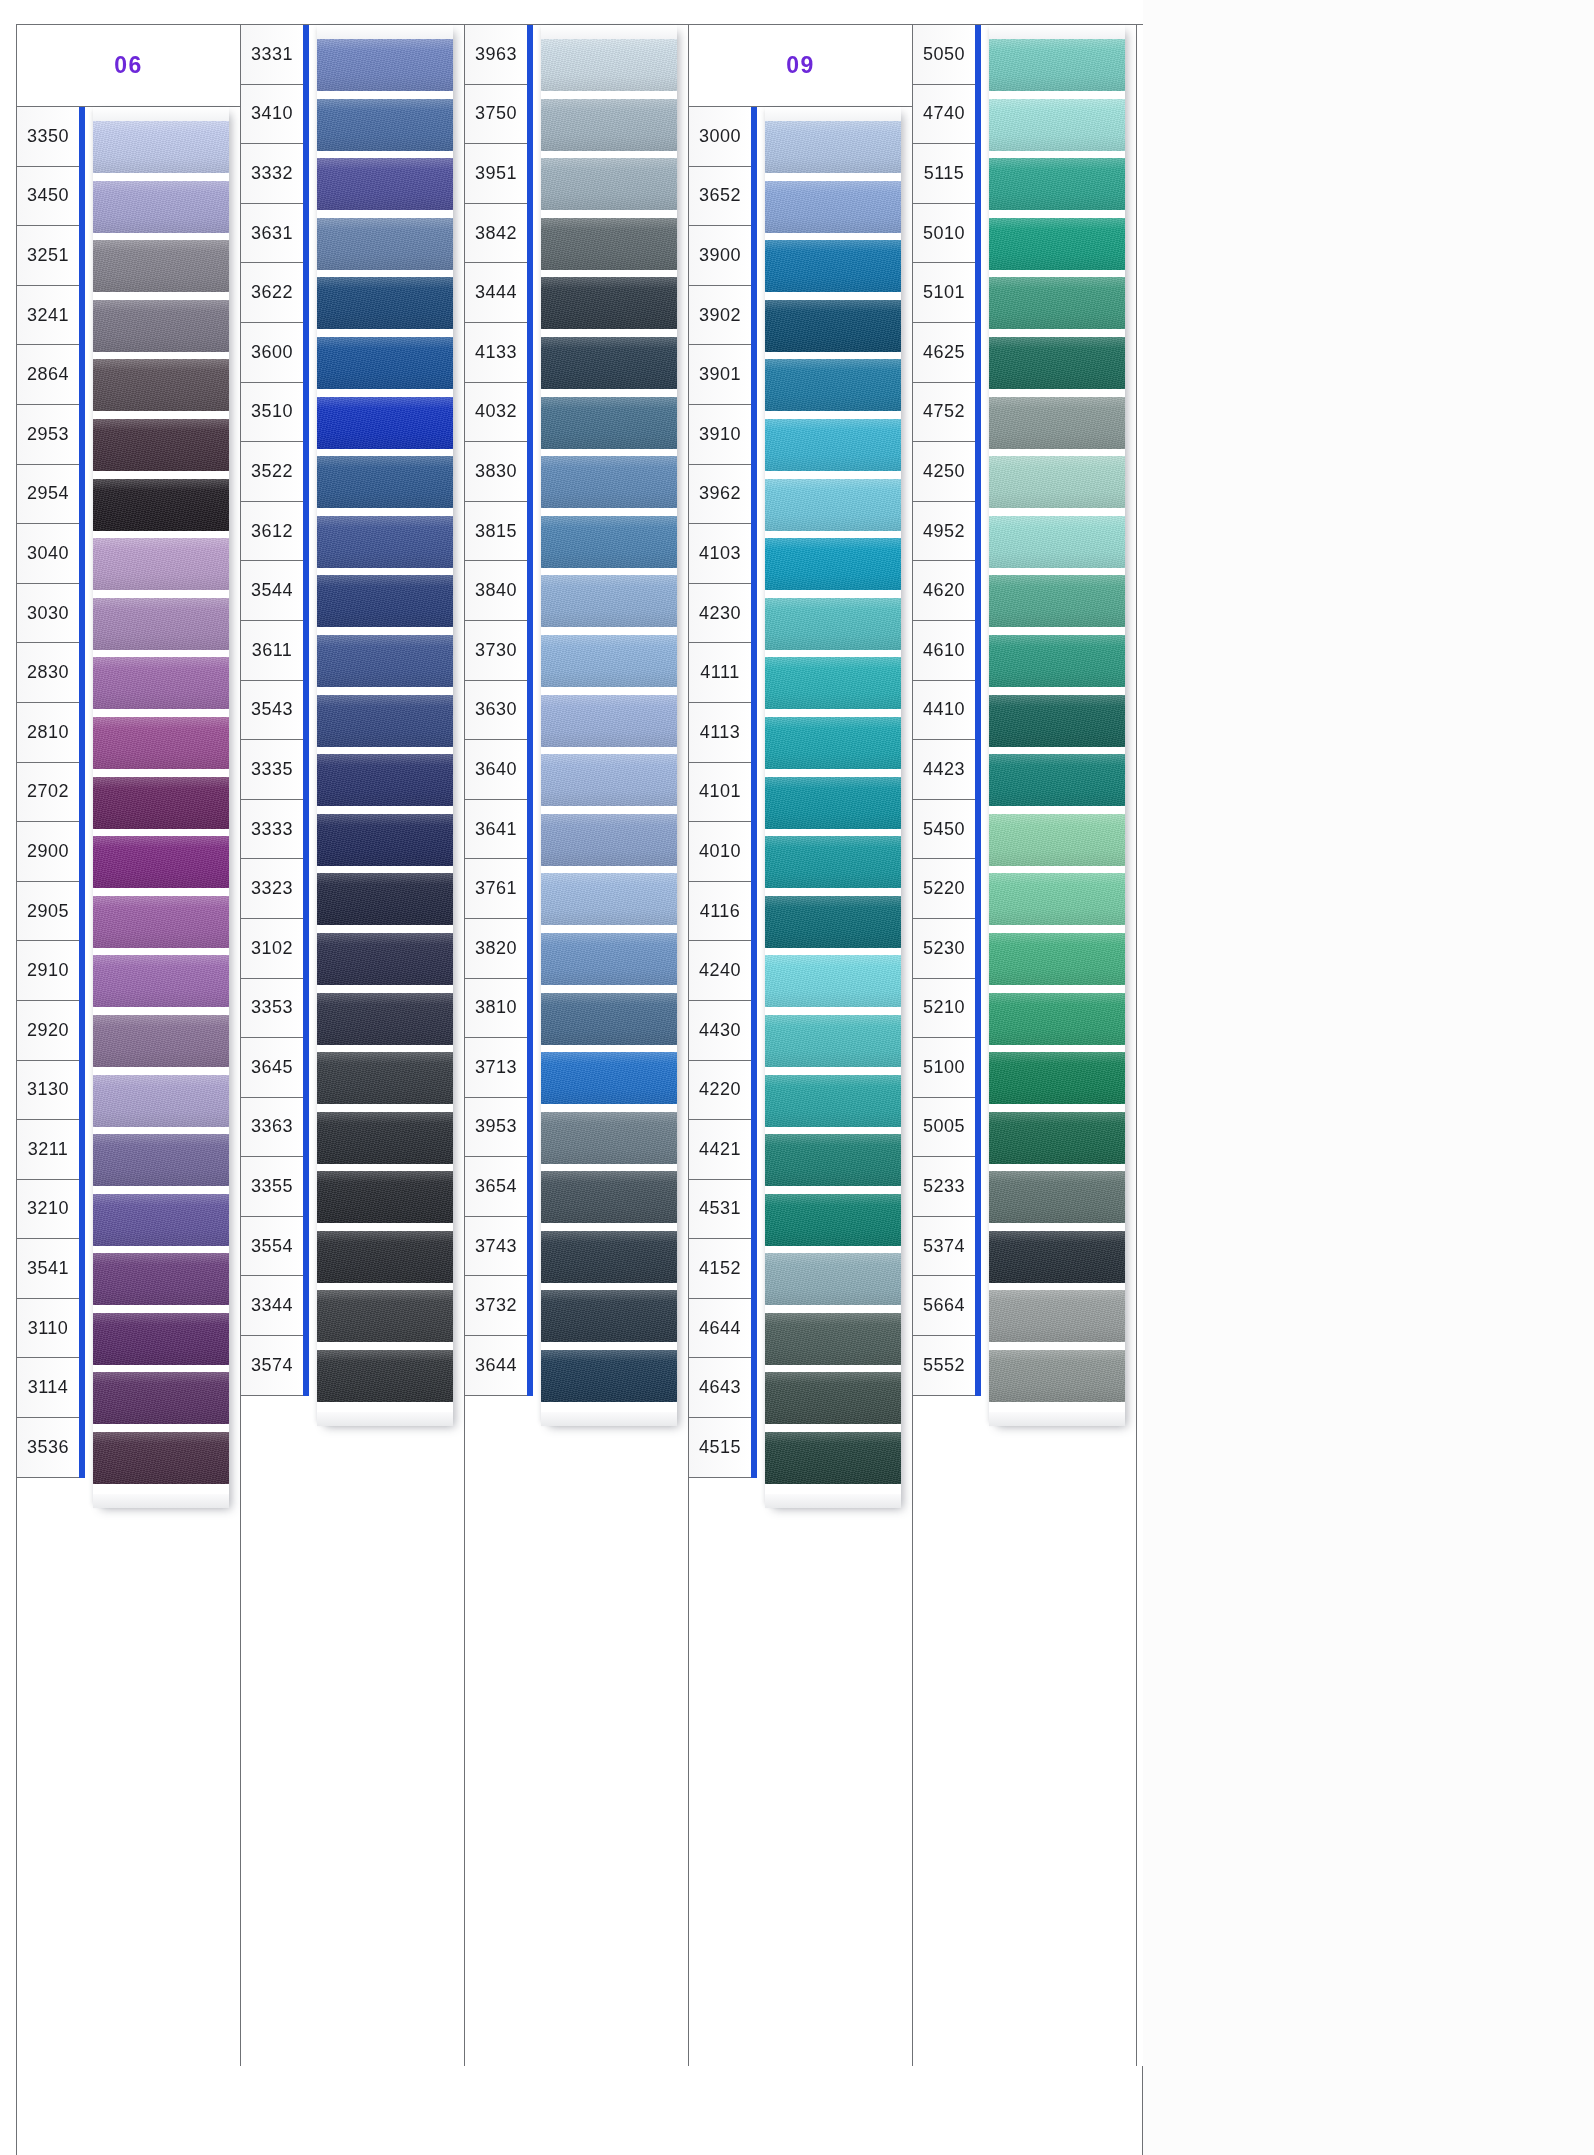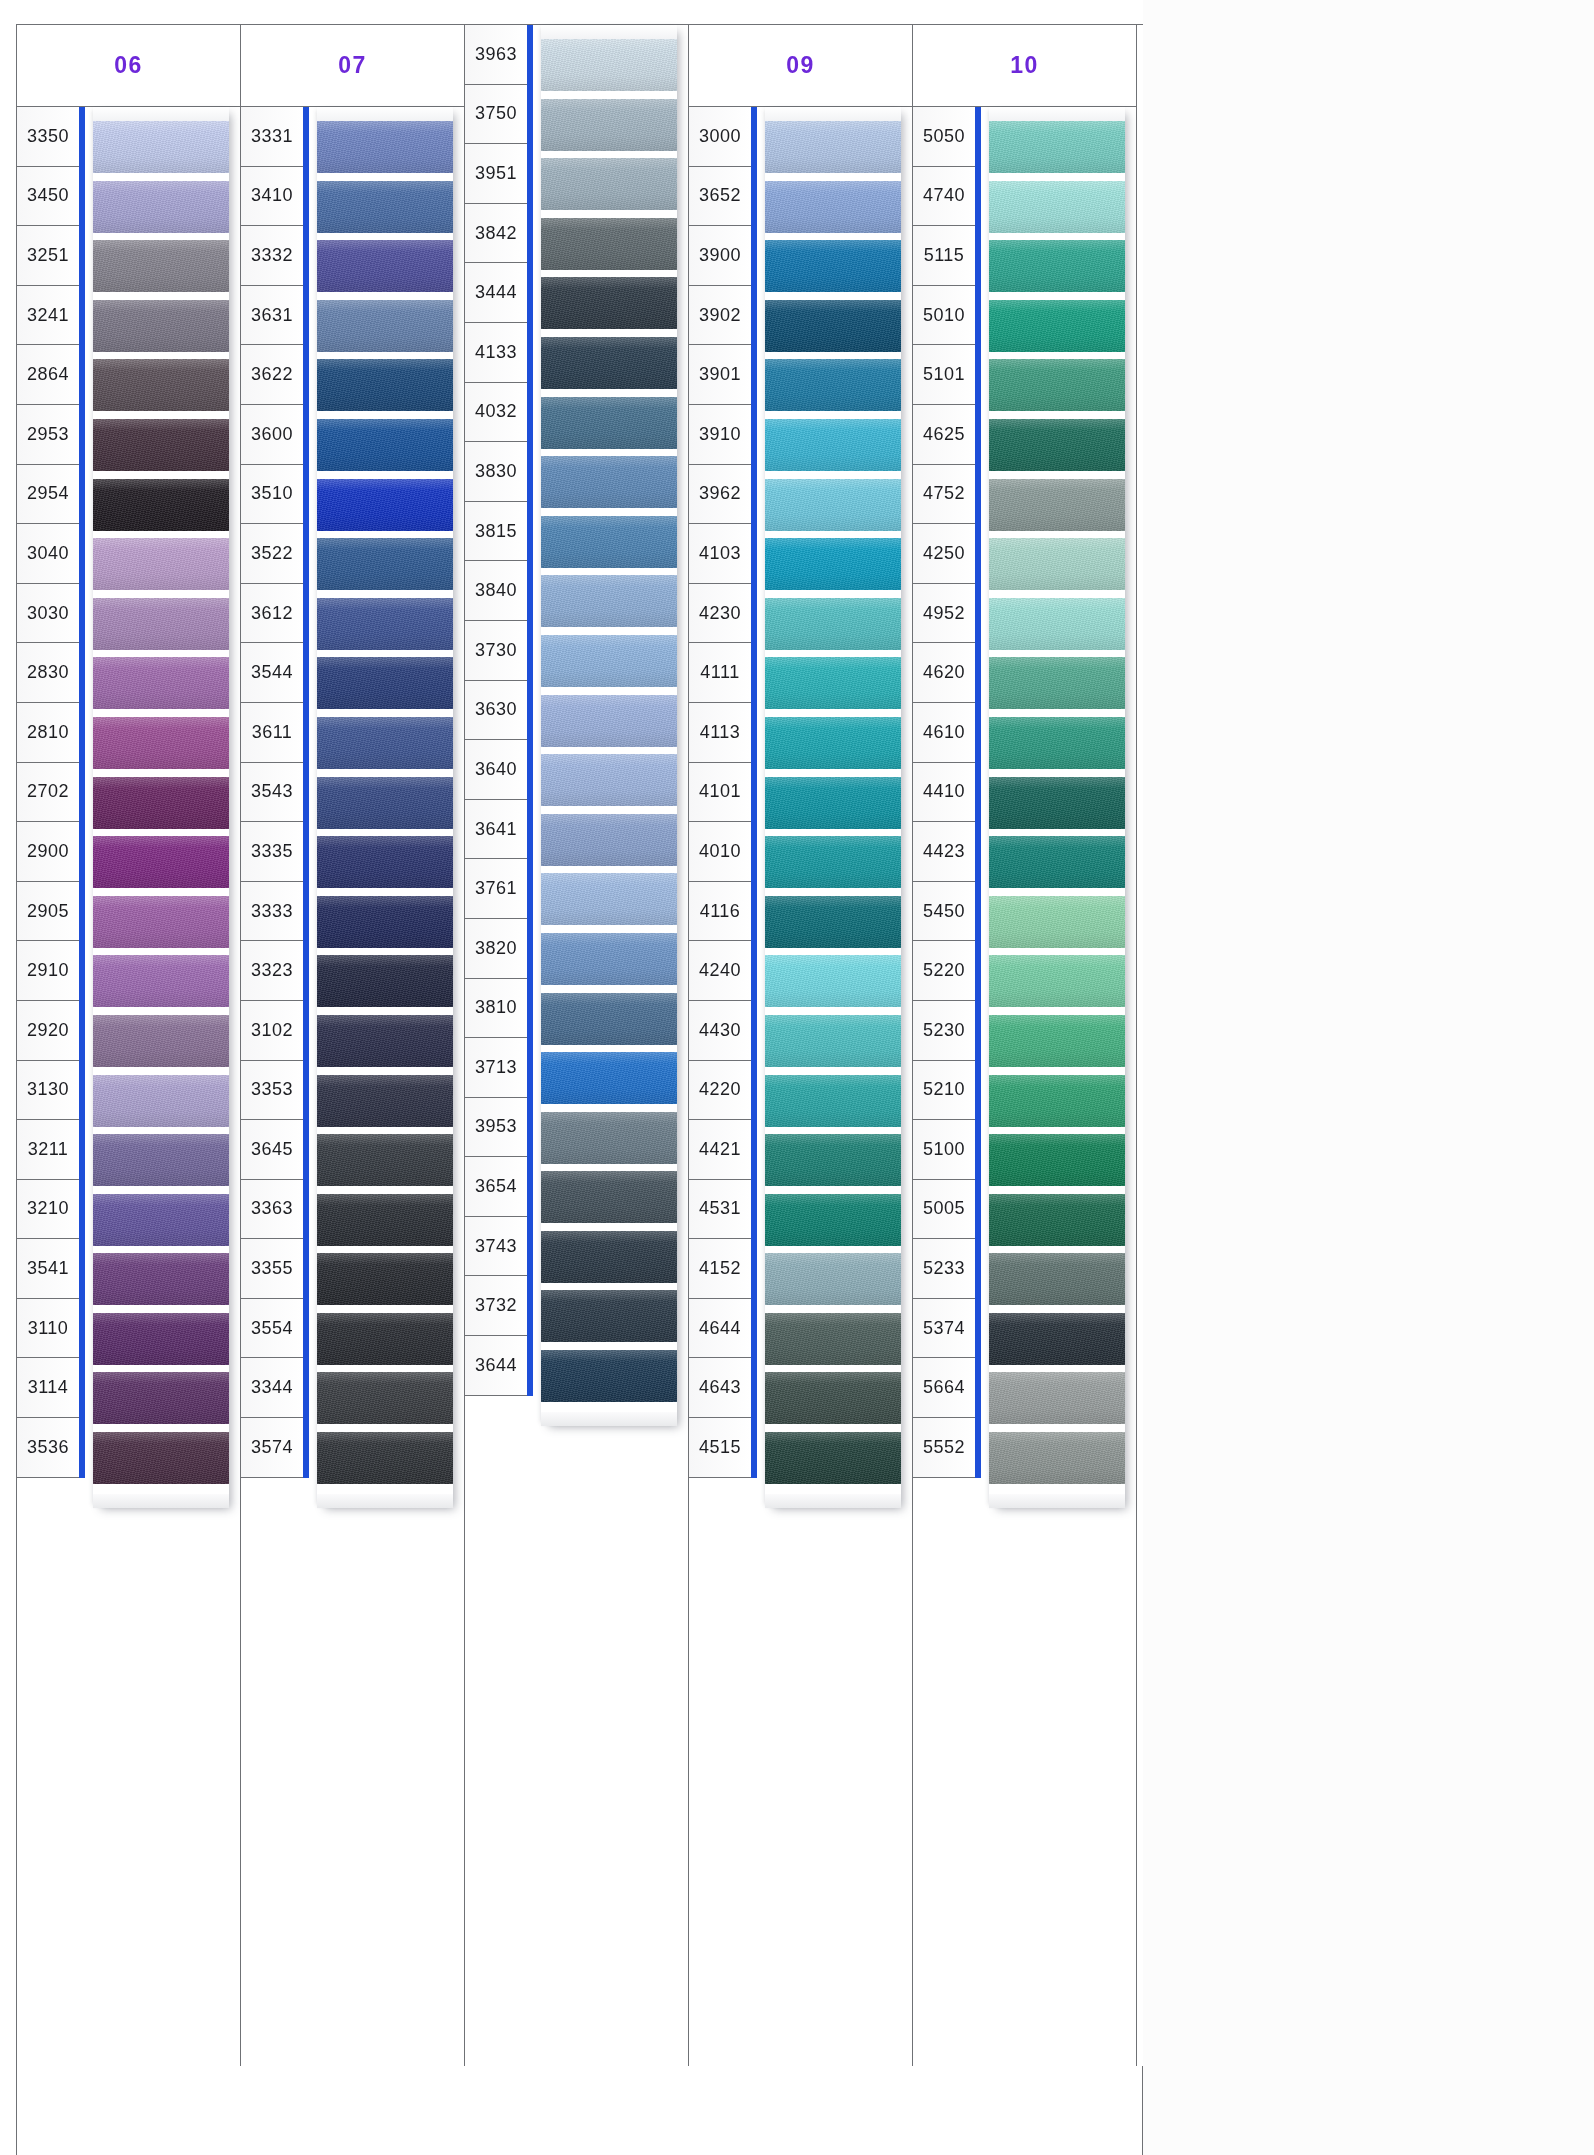--- a/index.html
+++ b/index.html
@@ -208,21 +208,20 @@
             <div class="code-cell">3211</div>
             <div class="code-cell">3210</div>
             <div class="code-cell">3541</div>
             <div class="code-cell">3110</div>
             <div class="code-cell">3114</div>
             <div class="code-cell">3536</div>
           </div>
         </div>
       </div>
       <div class="column">
-        <div class="col-header">07</div>
         <div class="col-body">
           <div class="spool">
             <div class="spool-top-cap"></div>
             <div class="swatch" style="background-color: rgb(111, 133, 196);"></div>
             <div class="swatch" style="background-color: rgb(74, 110, 168);"></div>
             <div class="swatch" style="background-color: rgb(79, 80, 158);"></div>
             <div class="swatch" style="background-color: rgb(101, 130, 174);"></div>
             <div class="swatch" style="background-color: rgb(27, 74, 124);"></div>
             <div class="swatch" style="background-color: rgb(24, 83, 156);"></div>
             <div class="swatch" style="background-color: rgb(19, 52, 196);"></div>
@@ -378,21 +377,20 @@
             <div class="code-cell">4421</div>
             <div class="code-cell">4531</div>
             <div class="code-cell">4152</div>
             <div class="code-cell">4644</div>
             <div class="code-cell">4643</div>
             <div class="code-cell">4515</div>
           </div>
         </div>
       </div>
       <div class="column">
-        <div class="col-header">10</div>
         <div class="col-body">
           <div class="spool">
             <div class="spool-top-cap"></div>
             <div class="swatch" style="background-color: rgb(119, 207, 196);"></div>
             <div class="swatch" style="background-color: rgb(159, 228, 222);"></div>
             <div class="swatch" style="background-color: rgb(45, 168, 146);"></div>
             <div class="swatch" style="background-color: rgb(22, 160, 131);"></div>
             <div class="swatch" style="background-color: rgb(61, 155, 128);"></div>
             <div class="swatch" style="background-color: rgb(29, 110, 92);"></div>
             <div class="swatch" style="background-color: rgb(139, 155, 153);"></div>

